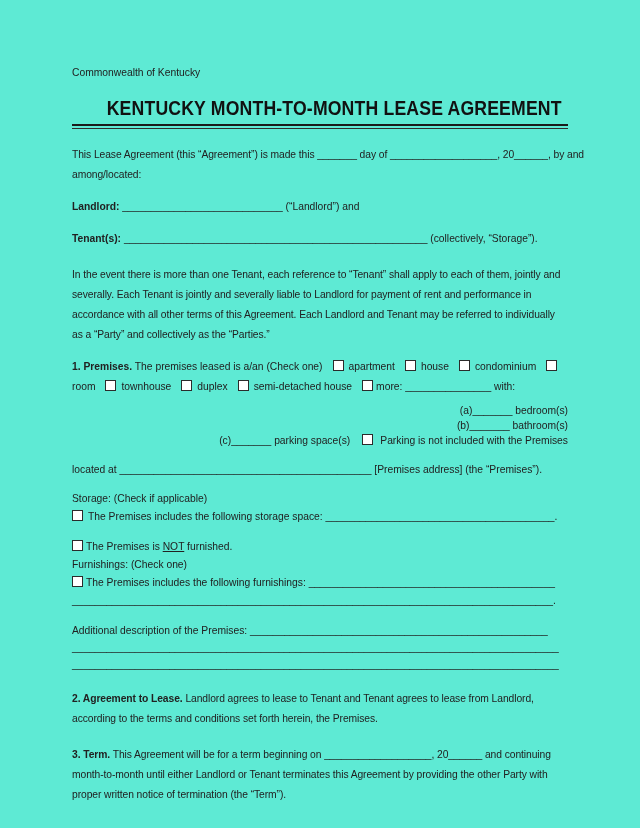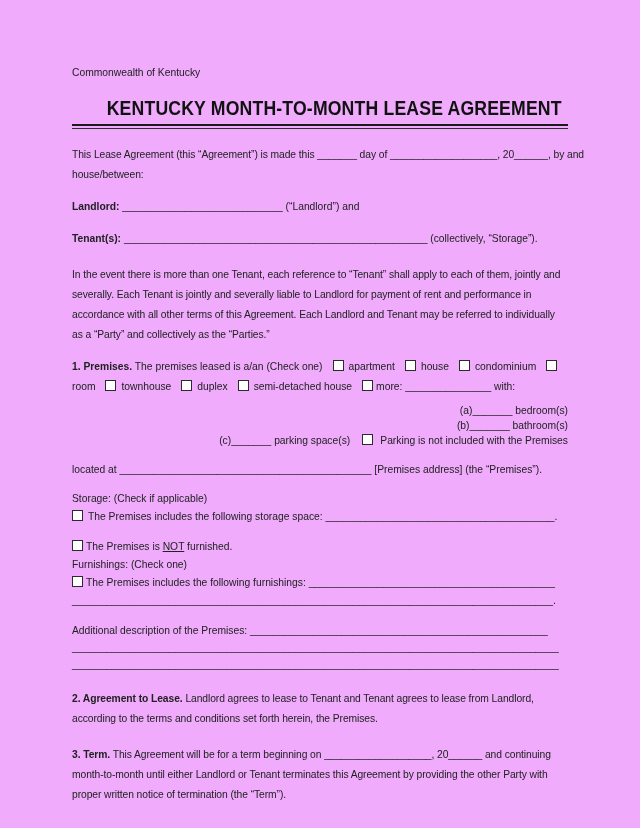--- a/index.html
+++ b/index.html
@@ -1,19 +1,19 @@
 <!DOCTYPE html>
 <html style="--text: #212121; --logo: #232327;"><head>
 <meta charset="utf-8">
 <style>
   html,body { margin:0; padding:0; background:#ffffff; }
   .page {
     position:relative;
     width:640px; height:828px;
-    background:#f0abfc;
+    background:#5eead4;
     color:var(--text, #212121);
     font-family:"Liberation Sans", sans-serif;
     font-size:10.3px;
     overflow:hidden;
     box-sizing:border-box;
     padding:66px 72px 0 72px;
   }
   .jurisdiction { line-height:14px; margin:0 0 16px 0; }
   .doc-title {
     font-weight:bold;
@@ -77,21 +77,21 @@
 </head>
 <body>
 
 <div class="page">
 
   <div class="jurisdiction">Commonwealth of Kentucky</div>
 
   <h1 class="doc-title">KENTUCKY MONTH-TO-MONTH LEASE AGREEMENT</h1>
   <div class="title-rule"></div>
 
-  <p class="flow"><span class="line">This Lease Agreement (this “Agreement”) is made this _______ day of ___________________, 20______, by and</span><br><span>house/between:</span></p>
+  <p class="flow"><span class="line">This Lease Agreement (this “Agreement”) is made this _______ day of ___________________, 20______, by and</span><br><span>among/located:</span></p>
 
   <div class="line mb"><b class="sec">Landlord:</b> <span>____________________________ (“Landlord”) and</span></div>
 
   <div class="line mb"><b class="sec">Tenant(s):</b> <span>_____________________________________________________ (collectively, “Storage”).</span></div>
 
   <p class="flow">In the event there is more than one Tenant, each reference to “Tenant” shall apply to each of them, jointly and severally. Each Tenant is jointly and severally liable to Landlord for payment of rent and performance in accordance with all other terms of this Agreement. Each Landlord and Tenant may be referred to individually as a “Party” and collectively as the “Parties.”</p>
 
   <div class="mb-sm">
     <div class="line"><b class="sec">1. Premises.</b> <span>The premises leased is a/an (Check one)</span><span class="cb mid"></span><span>apartment</span><span class="cb mid"></span><span>house</span><span class="cb mid"></span><span>condominium</span><span class="cb tail"></span></div>
     <div class="line"><span>room</span><span class="cb mid"></span><span>townhouse</span><span class="cb mid"></span><span>duplex</span><span class="cb mid"></span><span>semi-detached house</span><span class="cb mid tight"></span><span>more: _______________ with:</span></div>

